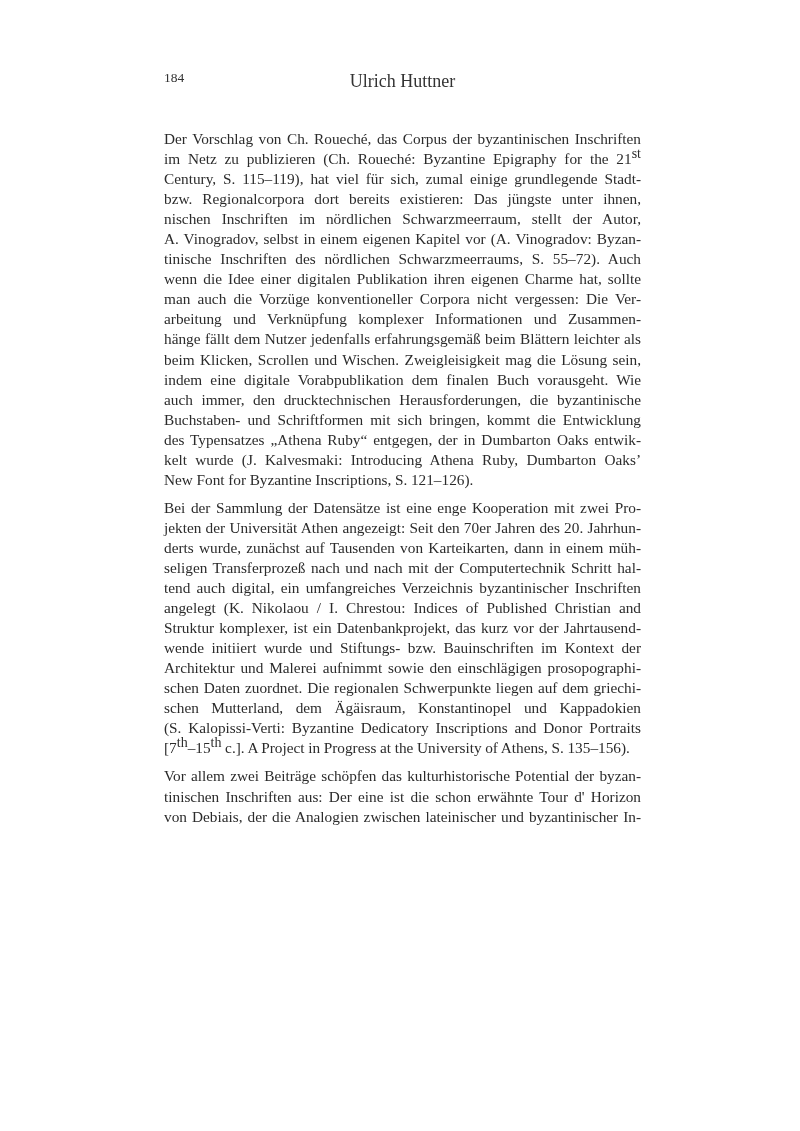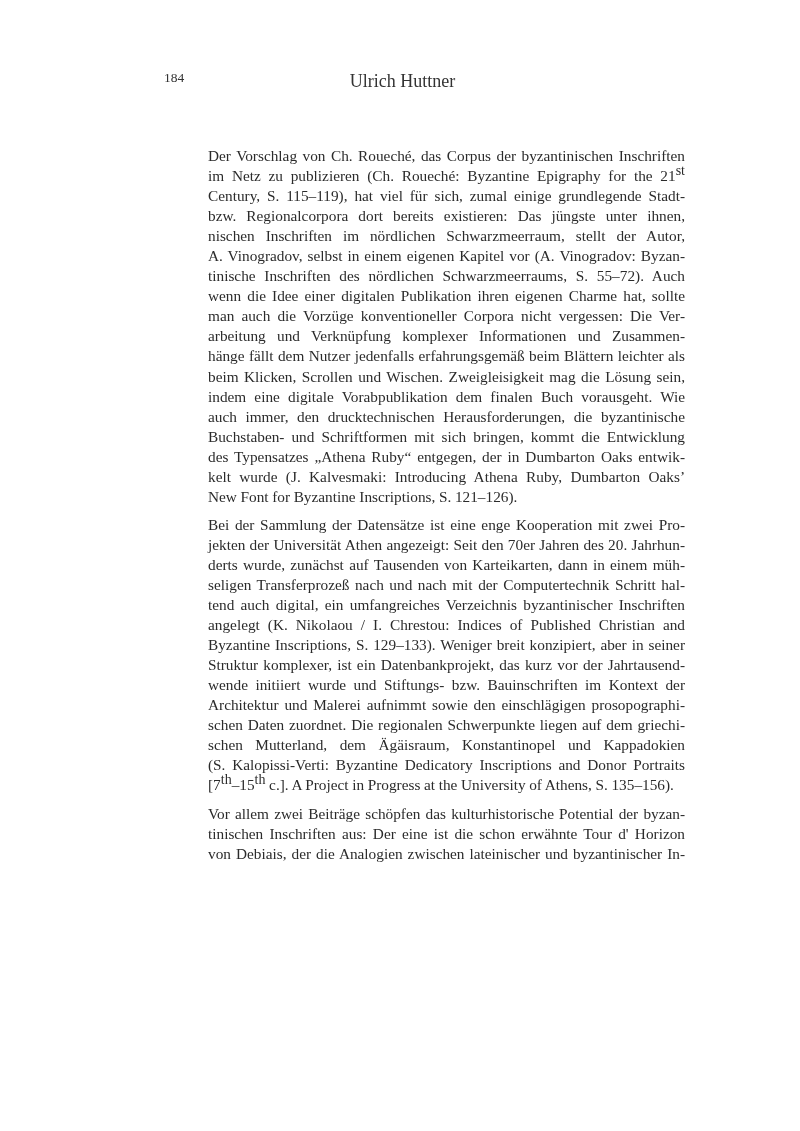--- a/index.html
+++ b/index.html
@@ -2,21 +2,21 @@
 <html><head>
 <meta charset="utf-8">
 <style>
   html, body { margin: 0; padding: 0; background: #ffffff; }
   body { width: 800px; height: 1131px; position: relative; overflow: hidden;
          font-family: "Liberation Serif", "DejaVu Serif", serif; color: #2b2b2b; }
   .running-head { position: absolute; top: 70px; left: 164px; width: 477px; height: 20px;
                   font-size: 13.5px; color: #333; }
   .page-number { position: absolute; left: 0; top: 0; }
   .author { position: absolute; left: 0; right: 0; top: 1px; text-align: center; font-size: 18px; }
-  .body-text { position: absolute; top: 146px; left: 164px; width: 477px; margin-left: 44px; }
+  .body-text { position: absolute; top: 129px; left: 164px; width: 477px; }
   .para { margin: 0 0 8px 0; font-size: 15.3px; line-height: 20.05px; text-align: justify;
           hyphens: manual; word-spacing: -0.2px; }
   .line { display: block; text-align: justify; text-align-last: justify; white-space: nowrap; height: 20.05px; }
   .line.last { text-align-last: left; }
   sup { font-size: 14px; line-height: 0; vertical-align: 6px; }
 </style>
 </head>
 <body>
 
 <div class="running-head">
@@ -46,21 +46,20 @@
     <span class="line last">New Font for Byzantine Inscriptions, S. 121–126).</span>
   </p>
 
   <p class="para">
     <span class="line">Bei der Sammlung der Datensätze ist eine enge Kooperation mit zwei Pro-</span>
     <span class="line">jekten der Universität Athen angezeigt: Seit den 70er Jahren des 20. Jahrhun-</span>
     <span class="line">derts wurde, zunächst auf Tausenden von Karteikarten, dann in einem müh-</span>
     <span class="line">seligen Transferprozeß nach und nach mit der Computertechnik Schritt hal-</span>
     <span class="line">tend auch digital, ein umfangreiches Verzeichnis byzantinischer Inschriften</span>
     <span class="line">angelegt (K. Nikolaou / I. Chrestou: Indices of Published Christian and</span>
-    <span class="line">Byzantine Inscriptions, S. 129–133). Weniger breit konzipiert, aber in seiner</span>
     <span class="line">Struktur komplexer, ist ein Datenbankprojekt, das kurz vor der Jahrtausend-</span>
     <span class="line">wende initiiert wurde und Stiftungs- bzw. Bauinschriften im Kontext der</span>
     <span class="line">Architektur und Malerei aufnimmt sowie den einschlägigen prosopographi-</span>
     <span class="line">schen Daten zuordnet. Die regionalen Schwerpunkte liegen auf dem griechi-</span>
     <span class="line">schen Mutterland, dem Ägäisraum, Konstantinopel und Kappadokien</span>
     <span class="line">(S. Kalopissi-Verti: Byzantine Dedicatory Inscriptions and Donor Portraits</span>
     <span class="line last"><span>[7</span><sup>th</sup><span>–15</span><sup>th</sup><span> c.]. A Project in Progress at the University of Athens, S. 135–156).</span></span>
   </p>
 
   <p class="para">

